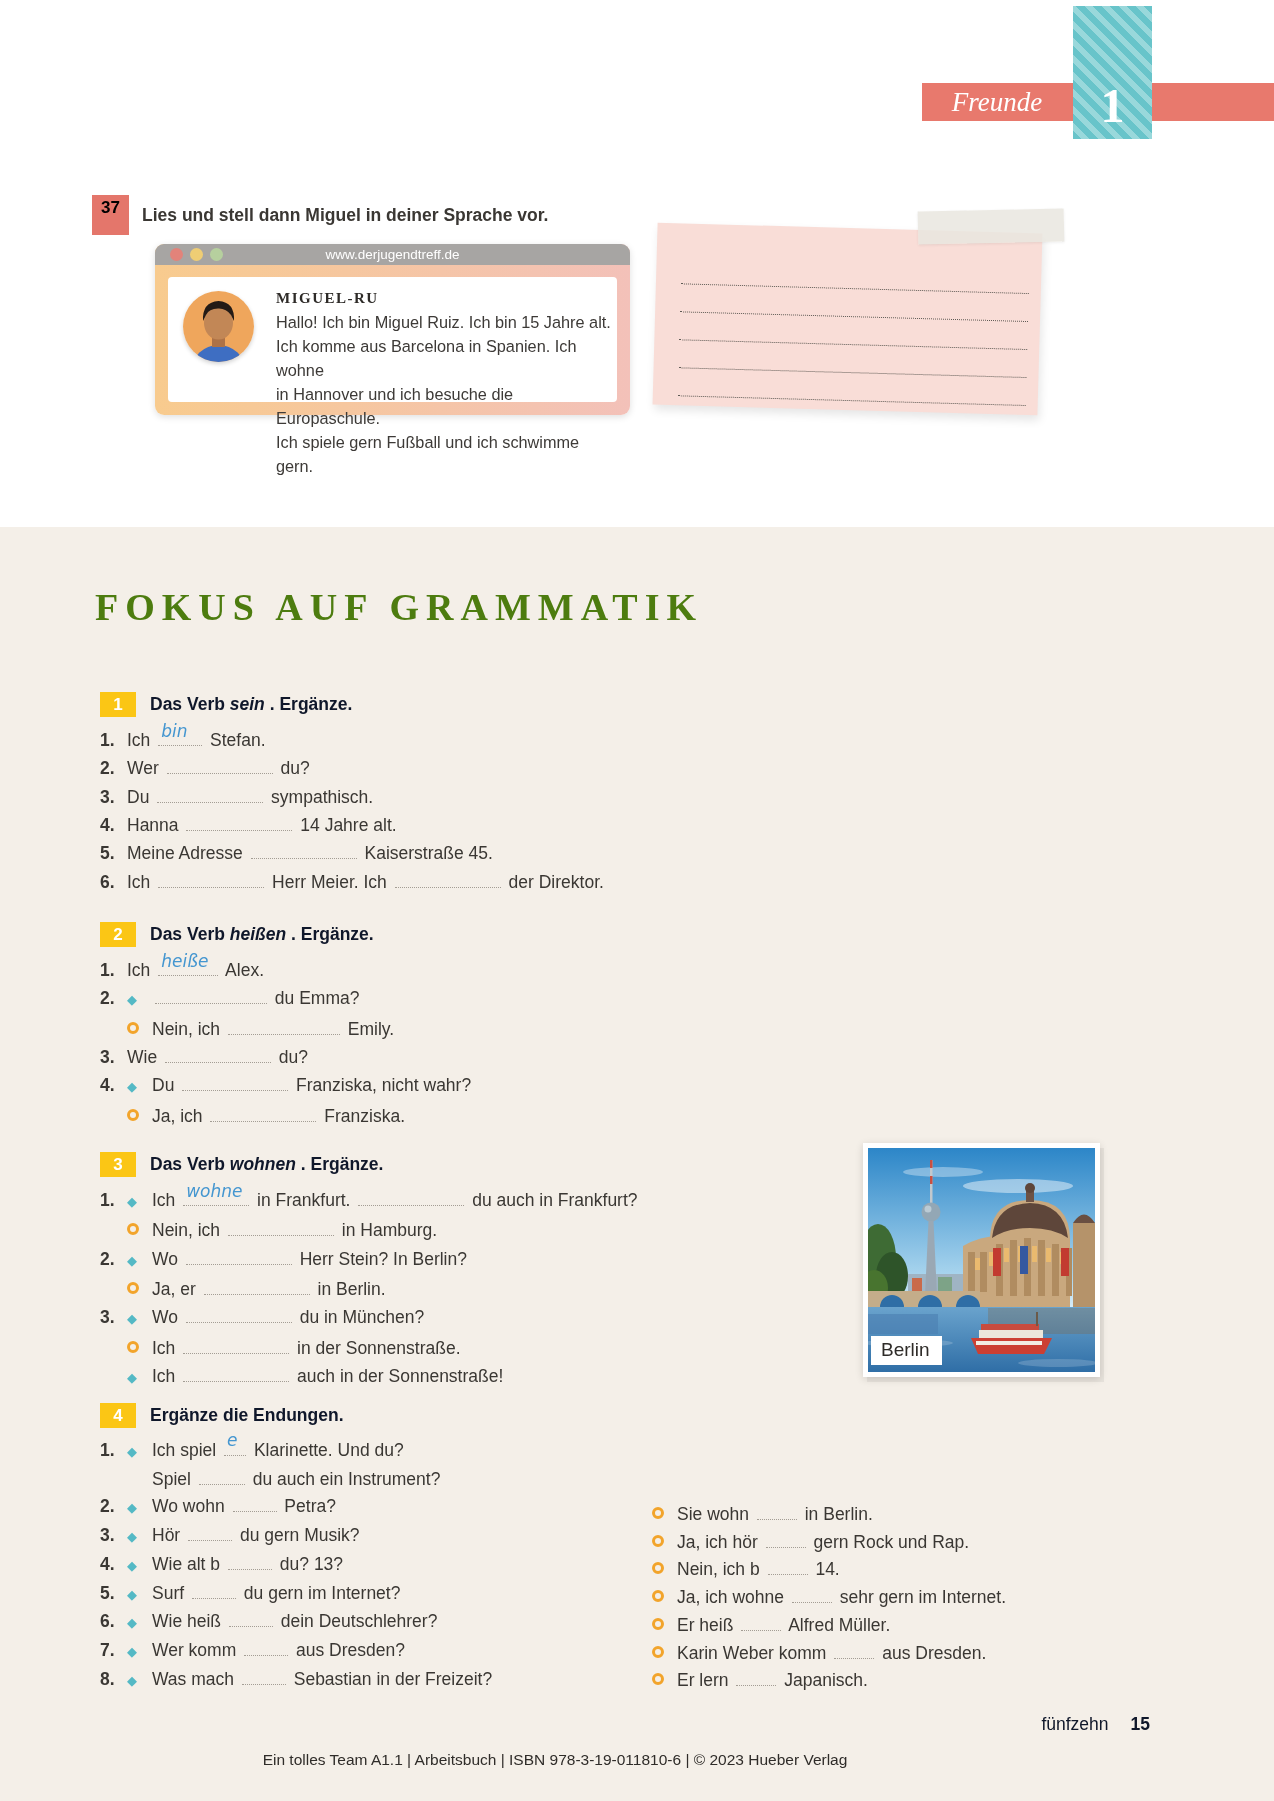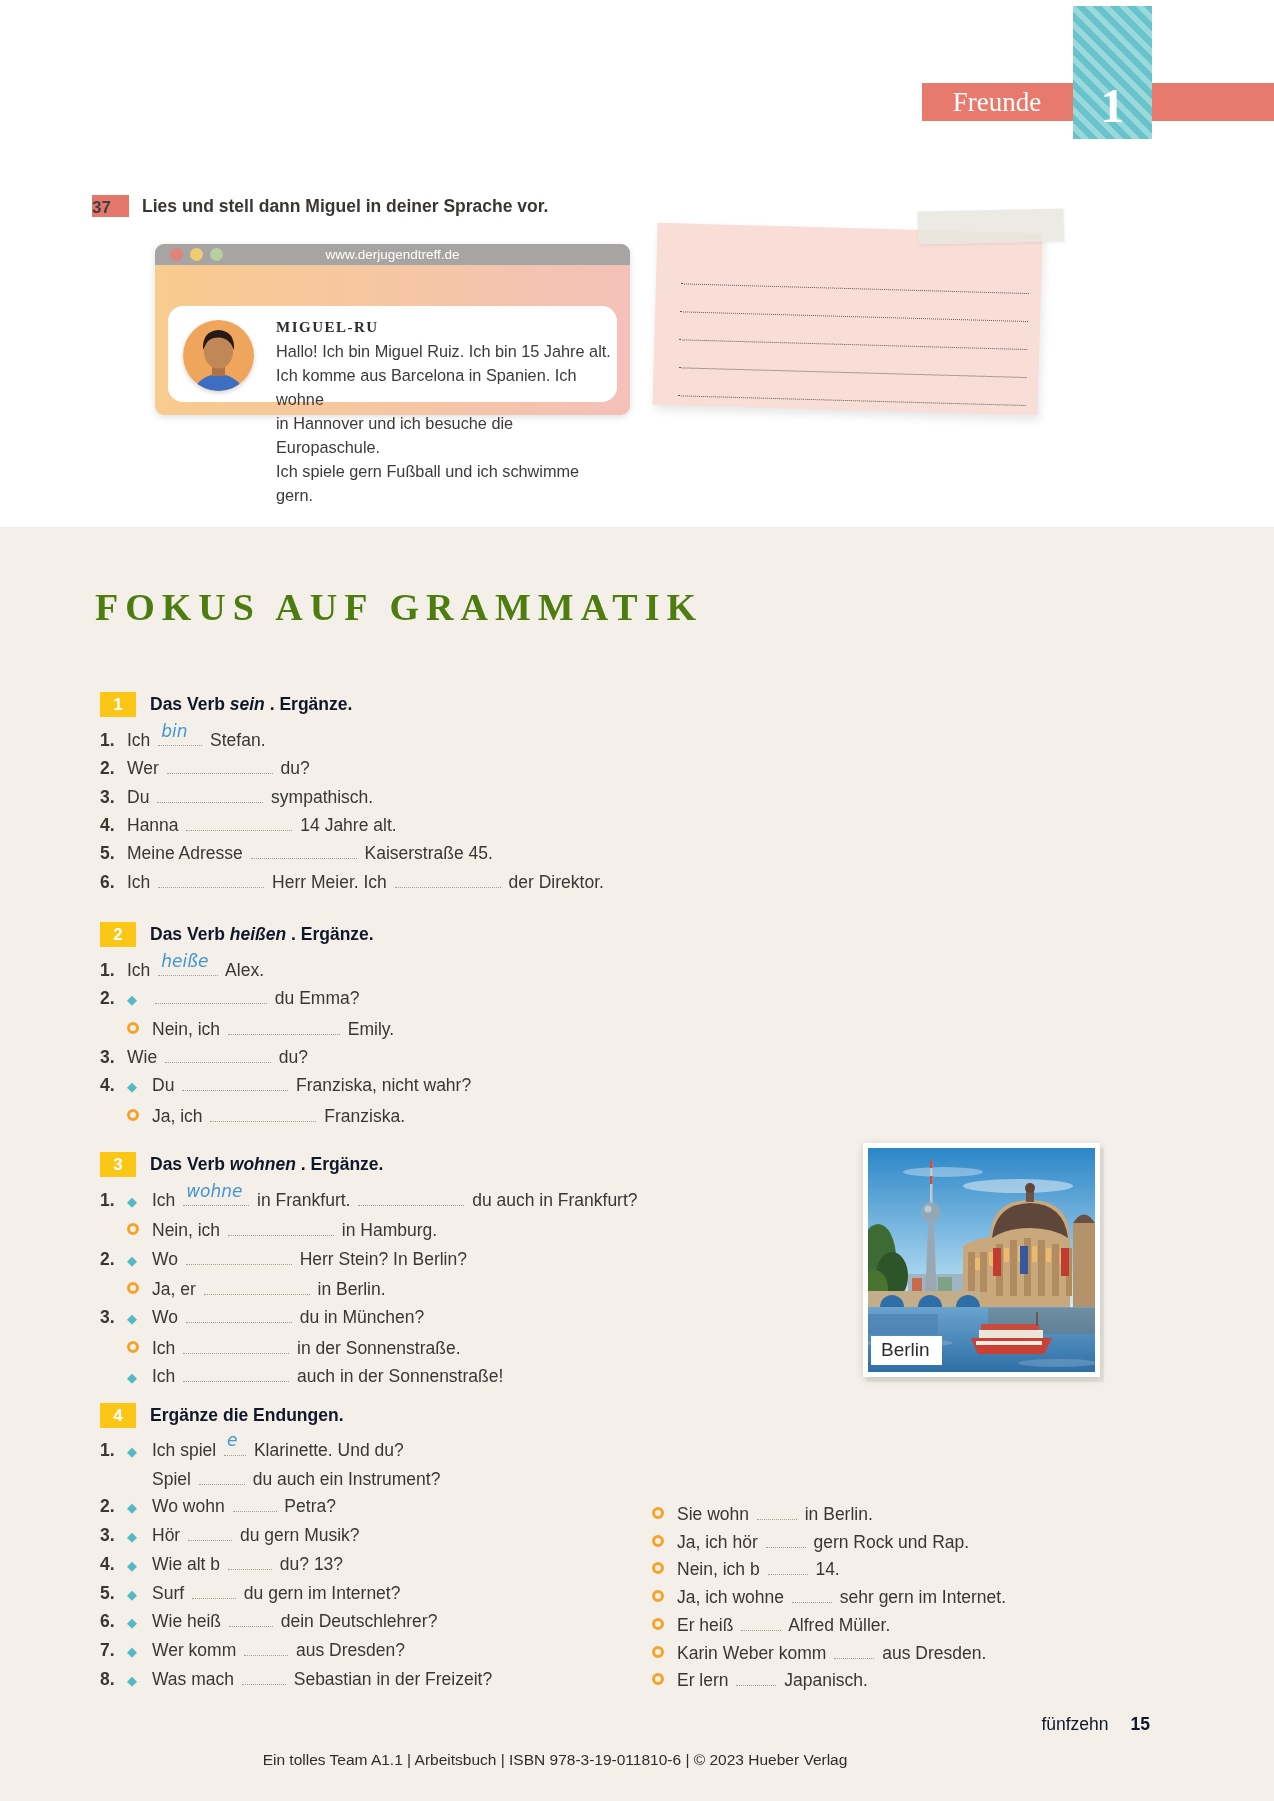--- a/index.html
+++ b/index.html
@@ -1,44 +1,44 @@
 <!DOCTYPE html>
 <html><head>
 <meta charset="utf-8">
 <style>
   html,body{margin:0;padding:0;background:#e9e9e9;}
   .page{position:relative;width:1274px;height:1801px;background:#ffffff;overflow:hidden;
         font-family:"Liberation Sans","DejaVu Sans",sans-serif;color:#3a3733;}
 
   
-  .unit-bar{position:absolute;left:922px;top:83px;width:352px;height:38px;background:#e8796d;}
+  .unit-bar{position:absolute;left:922px;top:83px;width:352px;height:38px;background:#e8796d;font-style:italic;}
   .unit-label{position:absolute;left:0;top:4px;width:150px;text-align:center;color:#fff;
               font-family:"Liberation Serif","DejaVu Serif",serif;font-size:27px;}
   .unit-tab{position:absolute;left:1073px;top:6px;width:79px;height:133px;
             background:repeating-linear-gradient(45deg,#68c4ca 0 6px,#99d8db 6px 12px);}
   .unit-number{position:absolute;left:0;top:76px;width:100%;text-align:center;color:#fff;
                font-family:"Liberation Serif","DejaVu Serif",serif;font-weight:bold;font-size:48px;line-height:1;}
 
   
   .ex37-row{position:absolute;left:92px;top:195px;display:flex;align-items:center;gap:13px;}
-  .badge37{width:37px;height:22px;background:#e4766b;color:#404040;font-weight:bold;font-size:17px;
-           line-height:26px;flex:0 0 auto;}
+  .badge37{width:37px;height:40px;background:#e4766b;color:#000000;font-weight:bold;font-size:17px;
+           text-align:center;line-height:26px;flex:0 0 auto;}
   .ex37-instruction{font-weight:bold;font-size:17.5px;color:#3a3733;}
 
   
   .browser{position:absolute;left:155px;top:244px;width:475px;height:171px;border-radius:9px;
            background:linear-gradient(90deg,#f8cb8e,#f3c1b9);box-shadow:0 2px 7px rgba(0,0,0,.13);}
   .browser-bar{position:absolute;left:0;top:0;width:100%;height:21px;background:#a7a5a3;
                border-radius:9px 9px 0 0;}
   .dots{position:absolute;left:15px;top:4px;display:flex;gap:7px;}
   .dot{width:13px;height:13px;border-radius:50%;}
   .dot-red{background:#e2837a;} .dot-yellow{background:#efcd74;} .dot-green{background:#b6d09e;}
   .url{position:absolute;left:0;top:0;width:100%;height:21px;line-height:21px;text-align:center;
        color:#fff;font-size:13.5px;}
-  .browser-content{position:absolute;left:13px;right:13px;top:33px;bottom:13px;background:#fff;border-radius:15px;margin-top:29px;}
+  .browser-content{position:absolute;left:13px;right:13px;top:33px;bottom:13px;background:#fff;border-radius:4px;}
   .avatar{position:absolute;left:15px;top:14px;width:71px;height:71px;border-radius:50%;
           box-shadow:0 2px 4px rgba(0,0,0,.18);overflow:hidden;}
   .profile-name{position:absolute;left:108px;top:13px;font-family:"Liberation Serif","DejaVu Serif",serif;
                 font-weight:bold;font-size:15px;letter-spacing:1.5px;color:#2e2b28;}
   .profile-text{position:absolute;left:108px;top:33px;font-size:16.3px;line-height:24px;color:#3d3a37;}
 
   
   .notepad{position:absolute;left:655px;top:228px;width:385px;height:182px;background:#f9ddd7;
            transform:rotate(1.6deg);box-shadow:2px 5px 10px rgba(0,0,0,.10);}
   .nline{position:absolute;left:25px;right:12px;height:0;border-bottom:1.5px dotted #5f5b55;}

